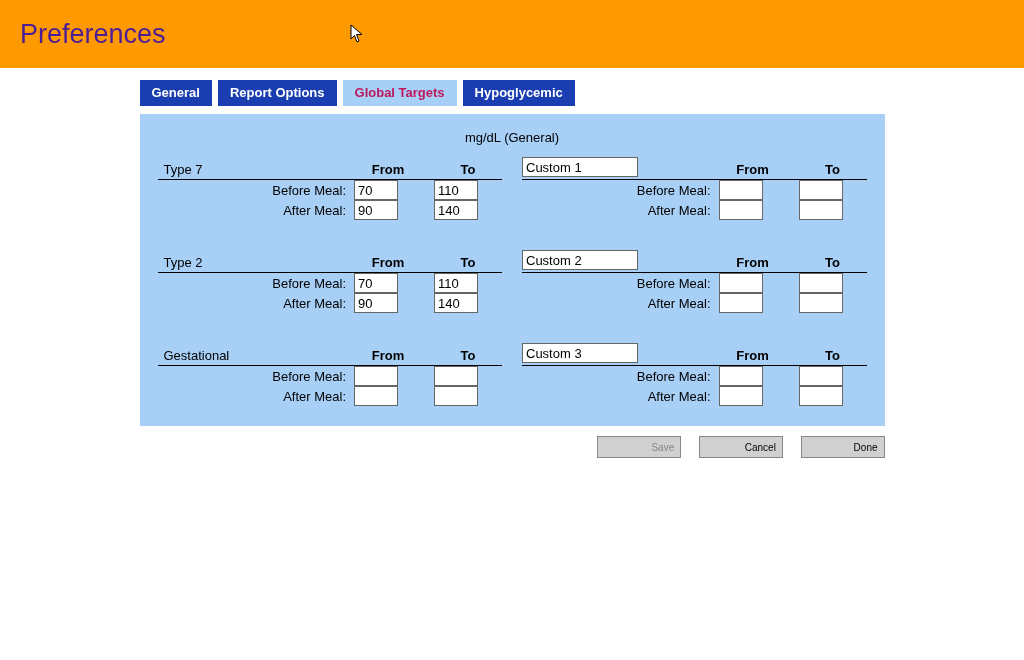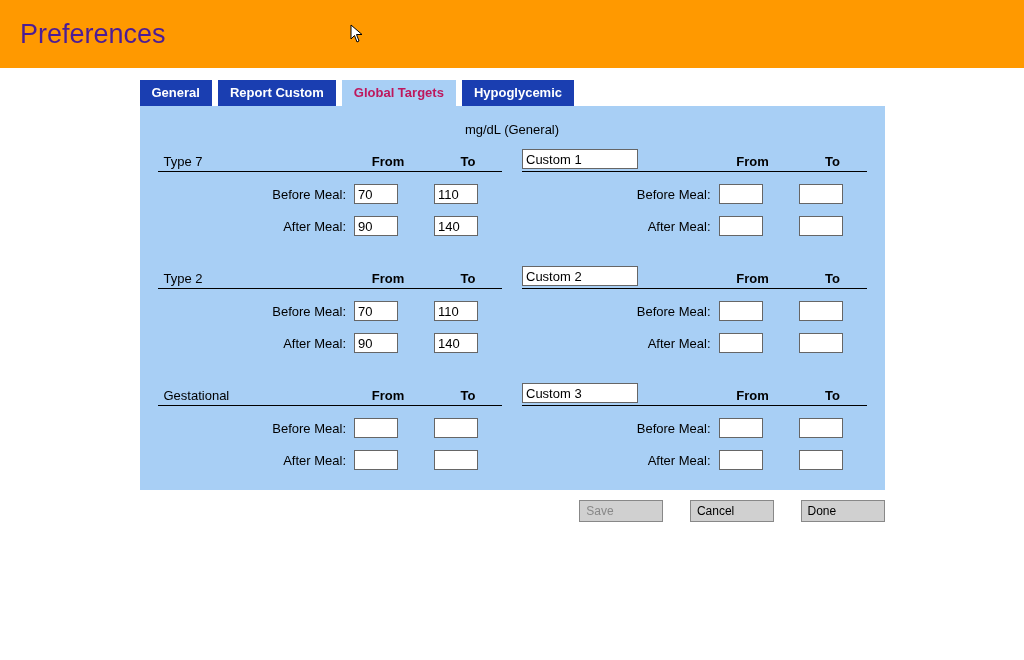--- a/index.html
+++ b/index.html
@@ -33,21 +33,21 @@
     height: 20px;
     pointer-events: none;
   }
   .content {
     width: 745px;
     margin: 12px auto 0 auto;
   }
   .tabs {
     display: flex;
     gap: 6px;
-    margin-bottom: 0;
+    margin-bottom: 8px;
   }
   .tab {
     background: #1a3eb1;
     color: #fff;
     font-weight: bold;
     font-size: 13px;
     border: none;
     padding: 5px 12px 6px 12px;
     cursor: pointer;
     min-width: 60px;
@@ -98,21 +98,20 @@
     box-sizing: border-box;
   }
   .col-head {
     font-weight: bold;
     text-align: center;
   }
   .row {
     display: grid;
     grid-template-columns: 1fr 68px 12px 68px;
     align-items: center;
-    margin-top: 12px;
   }
   .row-label {
     text-align: right;
     padding-right: 8px;
   }
   .val-input {
     width: 44px;
     height: 20px;
     border: 1px solid #666;
     padding: 1px 3px;
@@ -122,46 +121,46 @@
   }
   .footer {
     text-align: right;
     margin-top: 10px;
   }
   .footer button {
     background: #d0d0d0;
     border: 1px solid #888;
     width: 84px;
     height: 22px;
-    text-align: left;
+    text-align: right;
     padding: 0 6px;
     font-family: Arial, Helvetica, sans-serif;
-    font-size: 12px;
-    margin-left: 23px;
+    font-size: 10px;
+    margin-left: 14px;
     cursor: pointer;
   }
   .footer button:disabled {
     color: #888;
     cursor: default;
   }
 </style>
 </head>
 <body>
 
 <div class="header">
   <span class="header-title">Preferences</span>
   <svg class="cursor" viewBox="0 0 14 20">
     <path d="M1 1 L1 15 L4.5 11.5 L7 18 L9 17 L6.5 10.5 L12 10.5 Z" fill="#fff" stroke="#000" stroke-width="1"></path>
   </svg>
 </div>
 
 <div class="content">
   <div class="tabs">
     <button class="tab">General</button>
-    <button class="tab">Report Custom</button>
+    <button class="tab">Report Options</button>
     <button class="tab active">Global Targets</button>
     <button class="tab">Hypoglycemic</button>
   </div>
 
   <div class="panel">
     <div class="panel-title">mg/dL (General)</div>
 
     <div class="grid">
 
       <div class="section">

